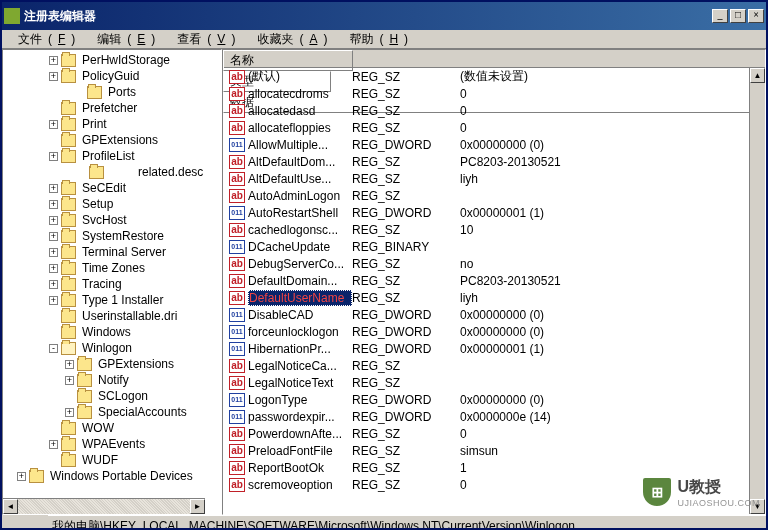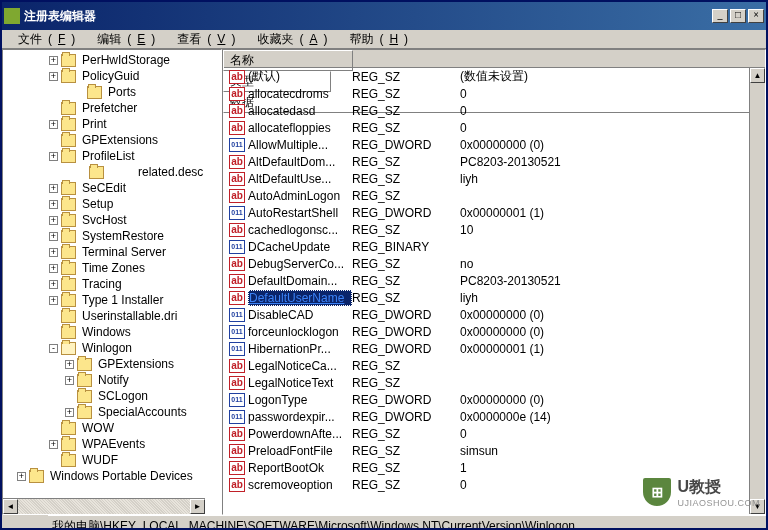--- a/index.html
+++ b/index.html
@@ -27,21 +27,21 @@
 .list-header .col { border: 1px solid; border-color: #fff #808080 #808080 #fff; padding: 1px 6px; }
 .col-name { width: 130px; }
 .col-type { width: 108px; }
 .col-data { flex: 1; }
 .list-body { }
 .list-row { display: flex; height: 17px; align-items: center; }
 .list-row .icon { width: 16px; height: 14px; margin: 0 3px 0 6px; border: 1px solid; font-size: 10px; font-weight: bold; text-align: center; line-height: 12px; }
 .list-row .icon.sz { border-color: #c02028; color: #c02028; background: #fff; }
 .list-row .icon.dw { border-color: #2040a0; color: #2040a0; background: #fff; font-size: 7px; }
 .list-row .c-name { width: 104px; overflow: hidden; white-space: nowrap; padding-right: 4px; }
-.list-row .c-name.sel { background: #0a246a; color: #3b82f6; border: 1px dotted #fff; text-decoration: underline; }
+.list-row .c-name.sel { background: #0a246a; color: #ef4444; border: 1px dotted #fff; }
 .list-row .c-type { width: 108px; }
 .list-row .c-data { flex: 1; overflow: hidden; white-space: nowrap; }
 .scrollbar-v { position: absolute; right: 0; top: 18px; bottom: 0; width: 16px; background: #d4d0c8; border-left: 1px solid #808080; }
 .scrollbar-h { position: absolute; left: 0; right: 16px; bottom: 0; height: 16px; background: #d4d0c8; border-top: 1px solid #808080; display: flex; }
 .sb-btn { width: 15px; height: 15px; background: #d4d0c8; border: 1px solid; border-color: #fff #404040 #404040 #fff; font-size: 8px; text-align: center; line-height: 13px; }
 .statusbar { height: 19px; border-top: 1px solid #fff; padding: 2px 4px; background: #d4d0c8; margin-left: 46px; }
 .watermark { position: absolute; right: 8px; bottom: 22px; display: flex; align-items: center; gap: 4px; opacity: 0.9; }
 .watermark .shield { width: 32px; height: 32px; background: #4a7a2a; border-radius: 4px 4px 50% 50%; display:flex; align-items:center; justify-content:center; color:#fff; font-size:14px; font-weight:bold; border:2px solid #fff; }
 .watermark .wtext .line1 { font-size: 16px; font-weight: bold; color: #333; }
 .watermark .wtext .line2 { font-size: 9px; color: #888; letter-spacing: 0.5px; }

